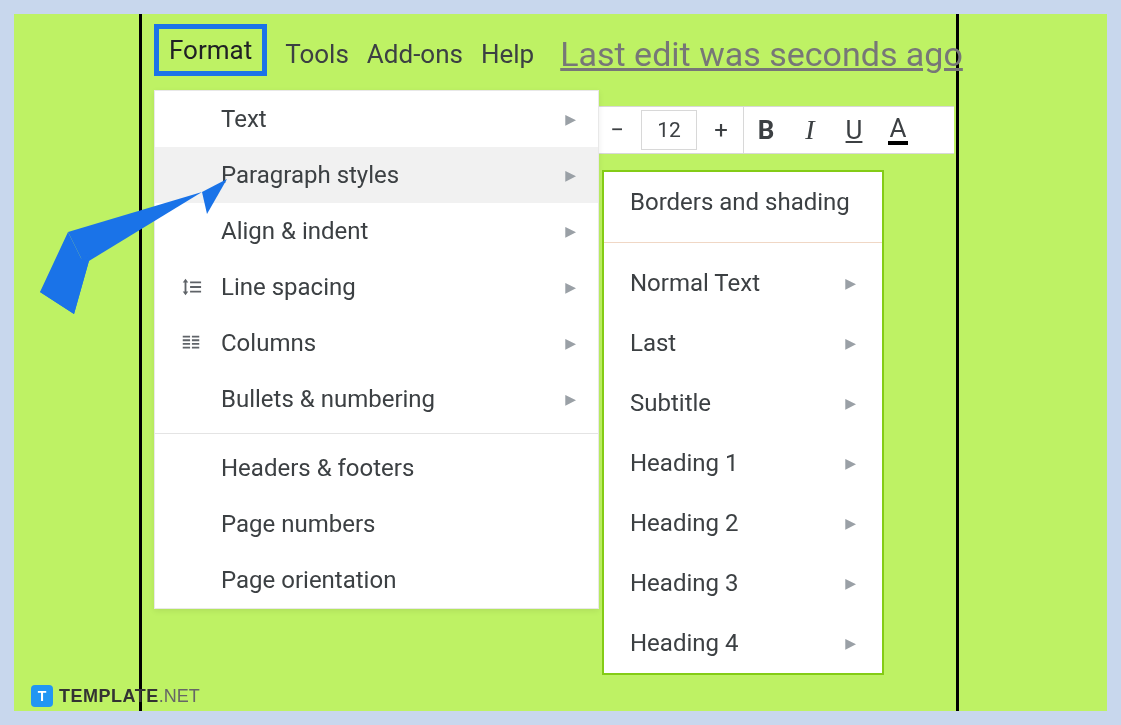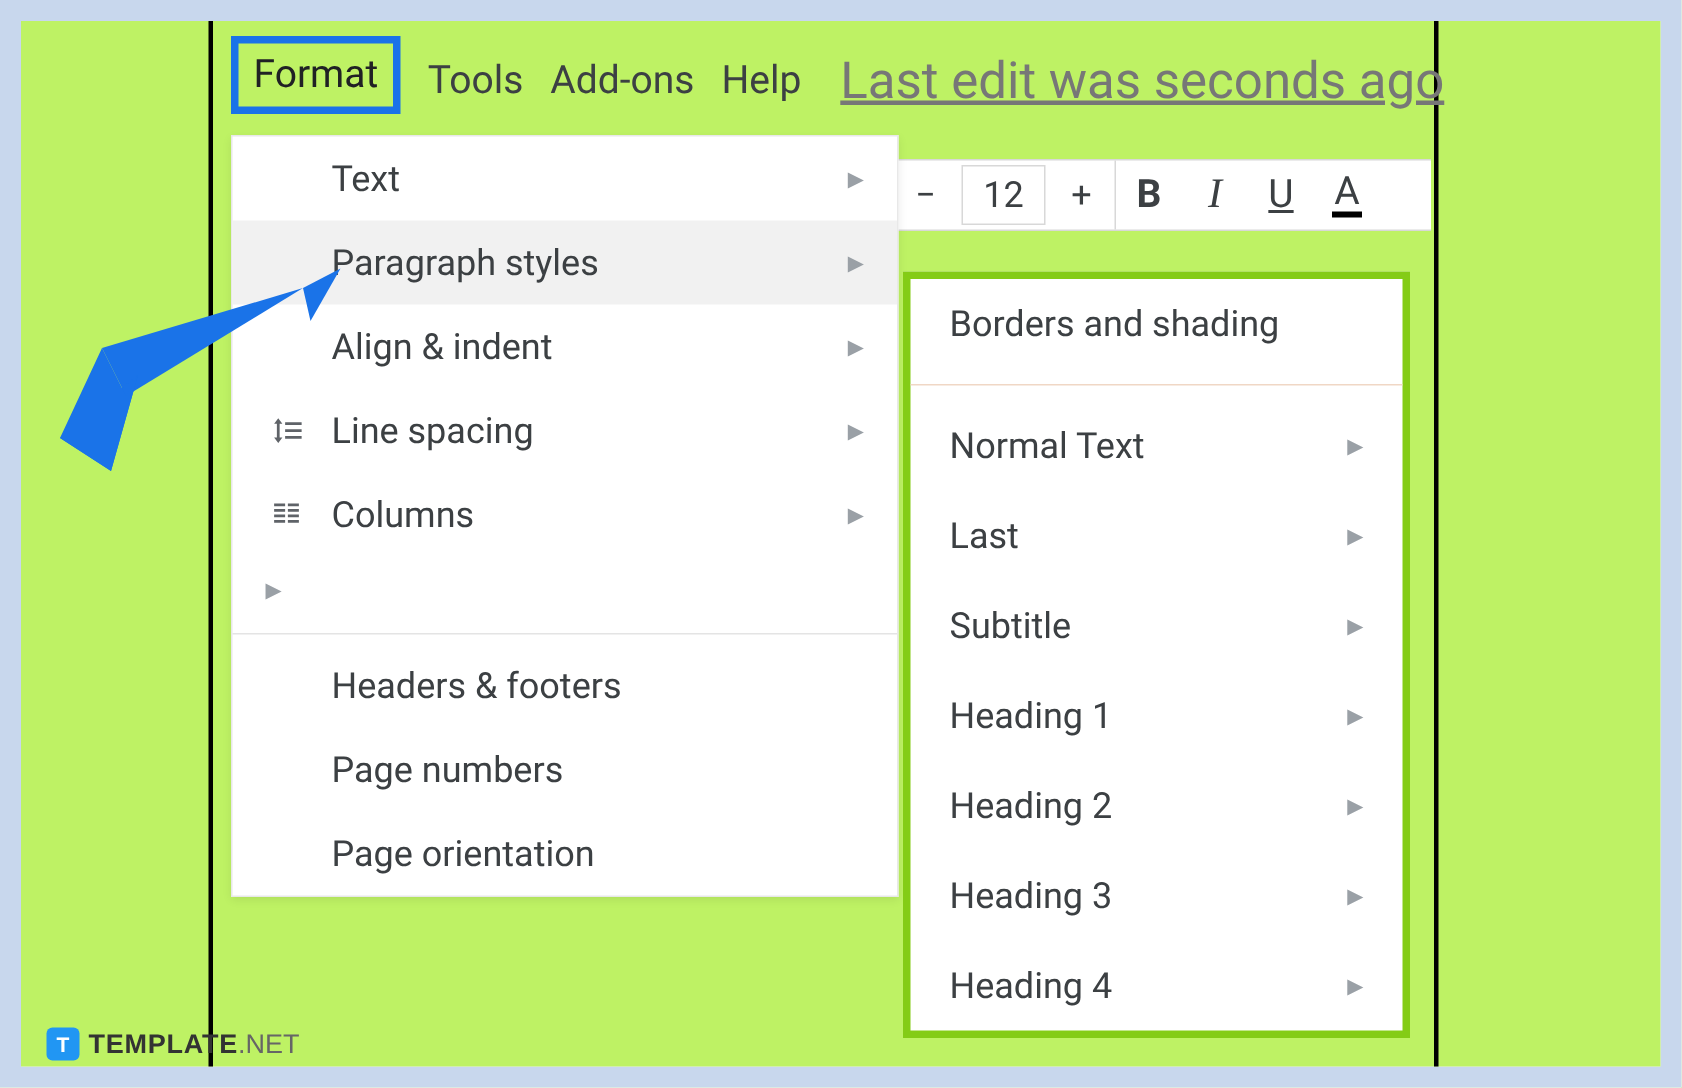--- a/index.html
+++ b/index.html
@@ -72,21 +72,21 @@
     display: flex; align-items: center; justify-content: center;
     font-size: 24px;
     color: #3c4043;
     cursor: pointer;
   }
   .tb-divider { width: 1px; height: 46px; background: #d8d8d8; }
   .font-size-box {
     width: 56px; height: 40px;
     border: 1px solid #d8d8d8;
     display: flex; align-items: center; justify-content: center;
-    font-size: 24px;
+    font-size: 21px;
     color: #3c4043;
     margin: 0 2px;
   }
   .bold { font-weight: 700; font-size: 26px; }
   .italic { font-style: italic; font-family: Georgia, serif; font-size: 28px; }
   .underline { text-decoration: underline; font-size: 26px; }
   .tcolor { font-size: 26px; border-bottom: 4px solid #000; display:inline-block; line-height:1; padding:0 2px;}
   .format-menu {
     position: absolute;
     top: 76px; left: 140px;
@@ -107,24 +107,24 @@
   }
   .fm-item.highlighted { background: #f1f1f1; }
   .fm-left { display: flex; align-items: center; gap: 16px; }
   .fm-icon { width: 28px; display:inline-flex; align-items:center; justify-content:center; color:#5f6368; font-size:18px; }
   .fm-icon.empty { width: 28px; }
   .fm-label { white-space: nowrap; }
   .fm-arrow { color: #9aa0a6; font-size: 14px; }
   .fm-divider { height: 1px; background: #e4e4e4; margin: 6px 0; }
   .submenu {
     position: absolute;
-    top: 167px; left: 588px;
-    width: 338px;
-    background: #fff;
-    border: 5px solid #84cc16;
+    top: 156px; left: 588px;
+    width: 282px;
+    background: #fff;
+    border: 2px solid #84cc16;
     font-size: 24px;
     color: #3c4043;
   }
   .sm-item {
     display: flex;
     align-items: center;
     justify-content: space-between;
     padding: 16px 26px;
     cursor: pointer;
   }
@@ -227,20 +227,24 @@
           <span class="fm-icon">
             <svg width="22" height="22" viewBox="0 0 24 24">
                 <path d="M3 4h8v2H3V4zm0 4h8v2H3V8zm0 4h8v2H3v-2zm0 4h8v2H3v-2zm10-12h8v2h-8V4zm0 4h8v2h-8V8zm0 4h8v2h-8v-2zm0 4h8v2h-8v-2z" fill="#5f6368"></path>
               </svg>
           </span>
           <span class="fm-label">Columns</span>
         </span>
         <span class="fm-arrow">▶</span>
       </div>
       <div class="fm-item">
+        <span class="fm-left">
+            <span class="fm-icon empty"></span>
+            <span class="fm-label">Bullets &amp; numbering</span>
+          </span>
         <span class="fm-arrow">▶</span>
       </div>
       <div class="fm-divider"></div>
       <div class="fm-item">
         <span class="fm-left">
             <span class="fm-icon empty"></span>
             <span class="fm-label">Headers &amp; footers</span>
           </span>
       </div>
       <div class="fm-item">

